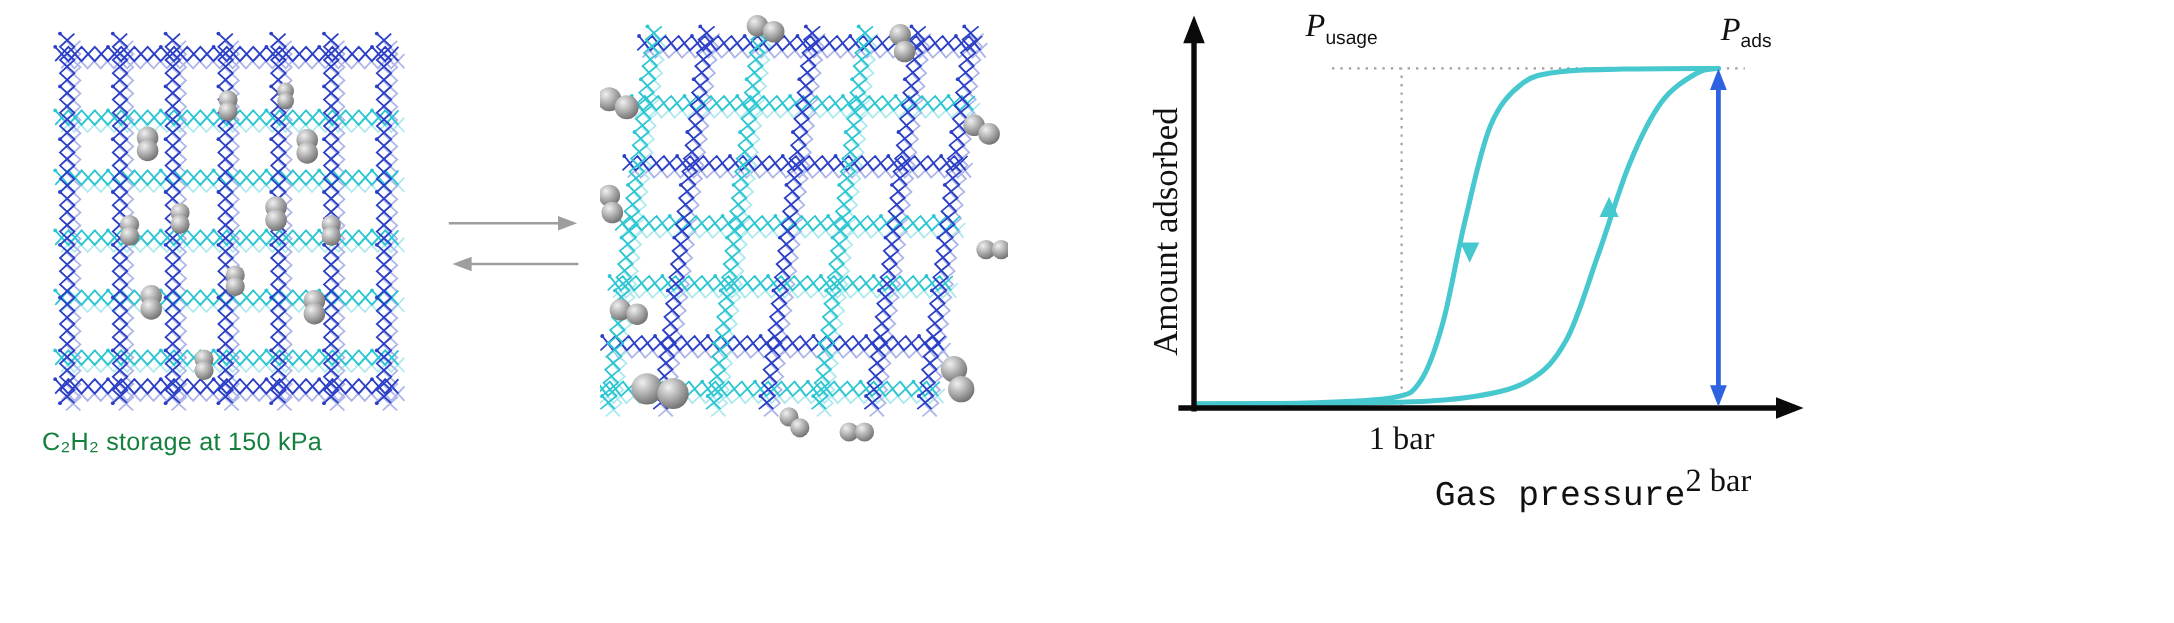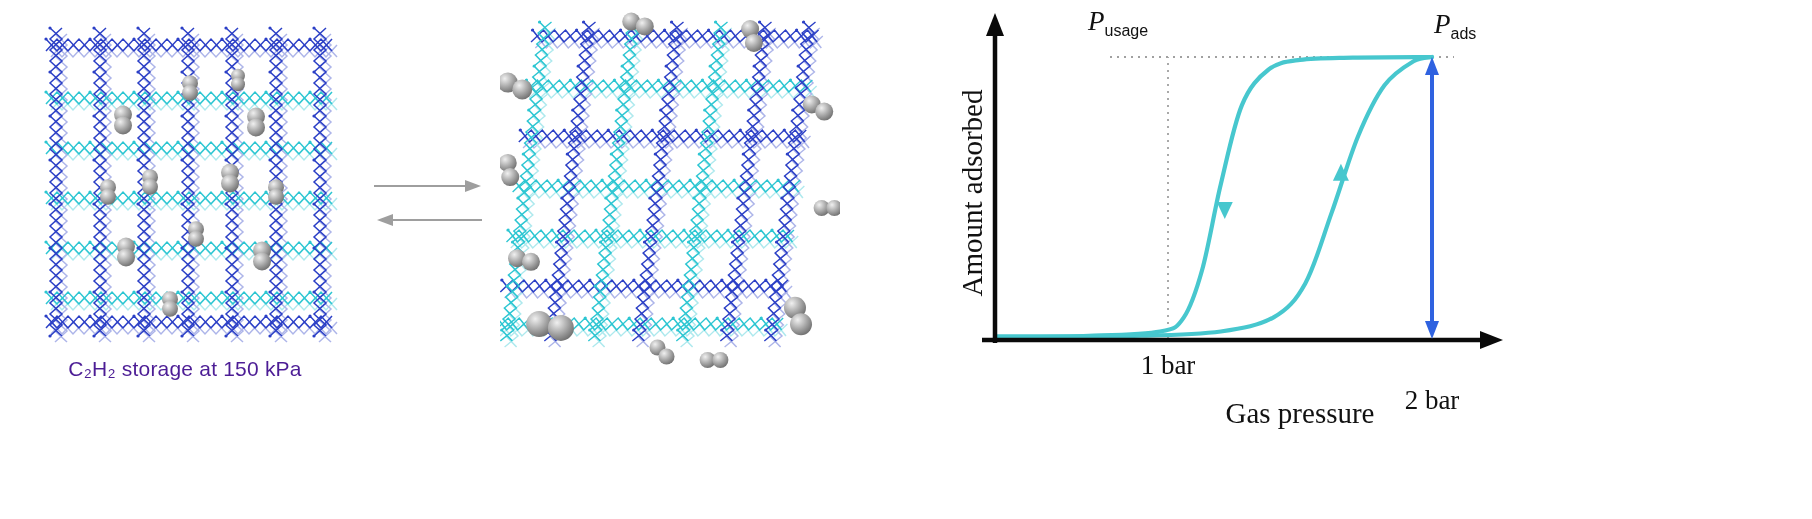--- a/index.html
+++ b/index.html
@@ -4,34 +4,34 @@
 <style>
   html,body{margin:0;padding:0;background:#fff;}
   .canvas{
     position:relative;width:1812px;height:519px;background:#ffffff;
     font-family:"Liberation Sans","DejaVu Sans",sans-serif;color:#111;overflow:hidden;
   }
   .panel-svg{position:absolute;}
   #mof-left{left:38px;top:20px;}
   #mof-right{left:500px;top:8px;}
   #exchange-arrows{left:368px;top:158px;}
-  .caption{position:absolute;font-size:21px;color:#4c1d95;text-align:center;letter-spacing:0.2px;}
+  .caption{position:absolute;font-size:21px;color:#15803d;letter-spacing:0.2px;}
   .caption-left{left:35px;top:357px;width:300px;}
   .caption-right{left:512px;top:361px;width:330px;}
 
   .chart{position:absolute;left:940px;top:0;width:730px;height:470px;}
   #chart-svg{position:absolute;left:0;top:0;}
   .ylabel{
     position:absolute;left:-98px;top:176px;width:262px;height:34px;text-align:center;
     font-family:"Liberation Serif","DejaVu Serif",serif;font-size:29px;
     transform:rotate(-90deg);
   }
   .xlabel{
     position:absolute;left:240px;top:397px;width:240px;text-align:center;
-    font-family:Liberation Serif, serif;font-size:29px;
+    font-family:Liberation Mono, monospace;font-size:29px;
   }
   .tick{
     position:absolute;top:350px;width:90px;text-align:center;
     font-family:Liberation Serif, serif;font-size:27px;
   }
   .tick-1{left:183px;}
   .tick-2{left:447px;margin-top:35px;}
   .plabel{
     position:absolute;font-family:"Liberation Serif","DejaVu Serif",serif;
     font-size:27px;white-space:nowrap;

